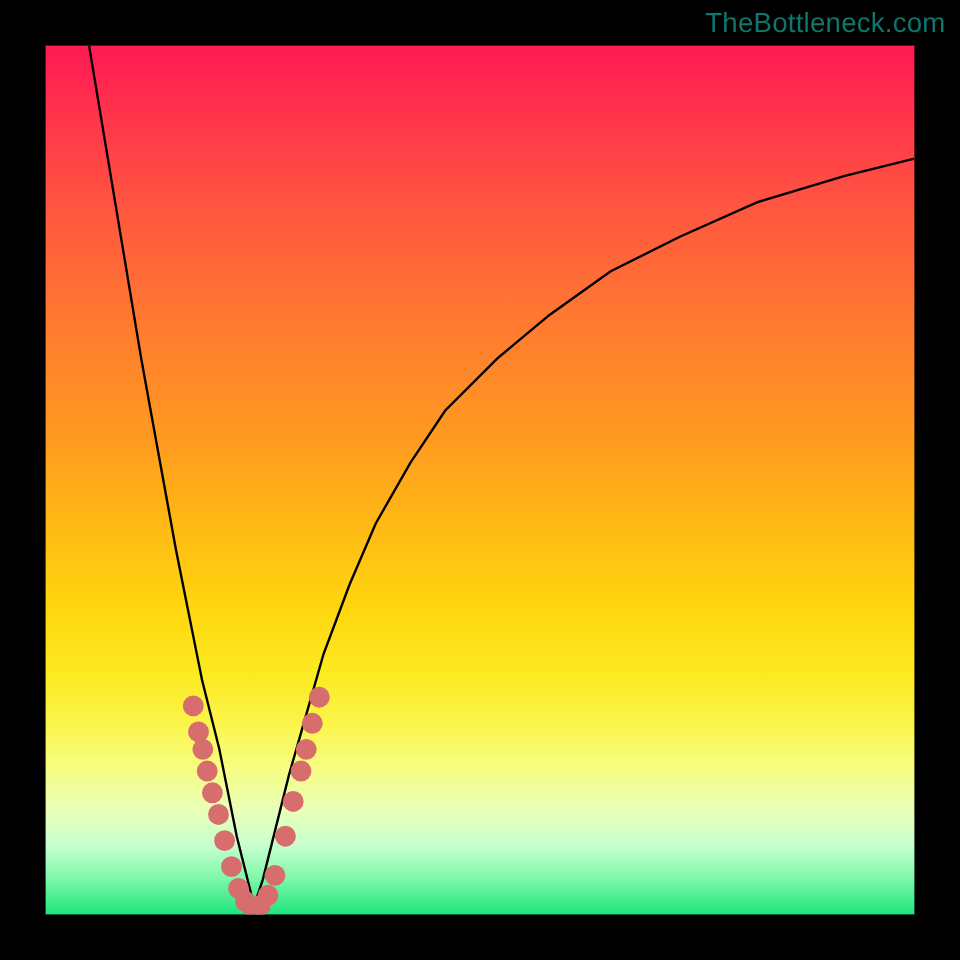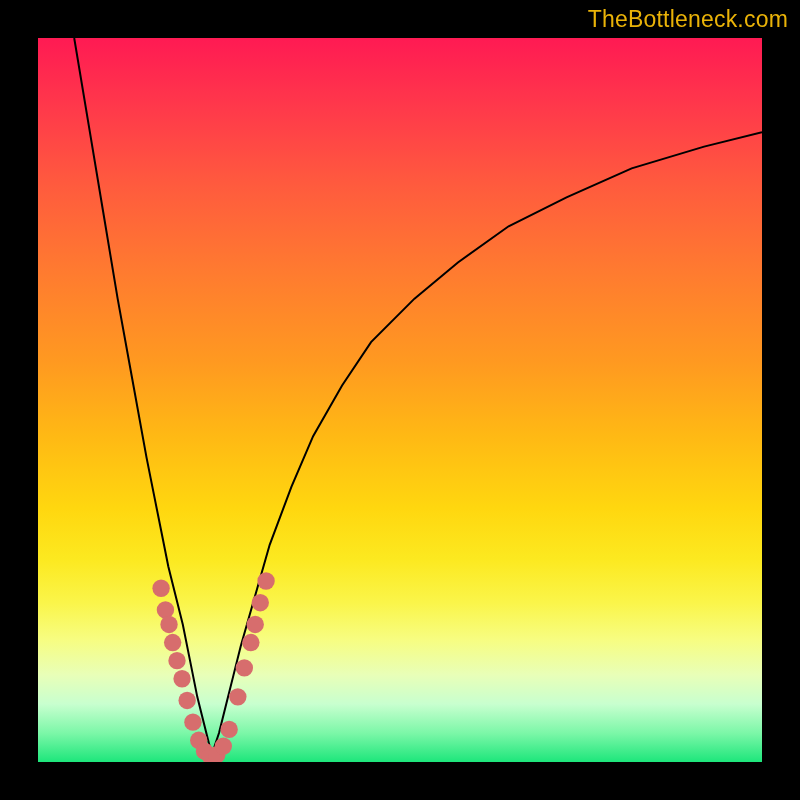--- a/index.html
+++ b/index.html
@@ -39,21 +39,21 @@
       #e8ffb8 88%,
       #c8ffcf 92%,
       #7cf7a8 96%,
       #1de67b 100%
     );
   }
   .watermark {
     position: absolute;
     top: 6px;
     right: 12px;
-    color: #eab308;
+    color: #0f766e;
     font-size: 23px;
     font-weight: 400;
     letter-spacing: 0.2px;
     user-select: none;
   }
   svg.overlay {
     position: absolute;
     inset: 0;
     width: 724px;
     height: 724px;

